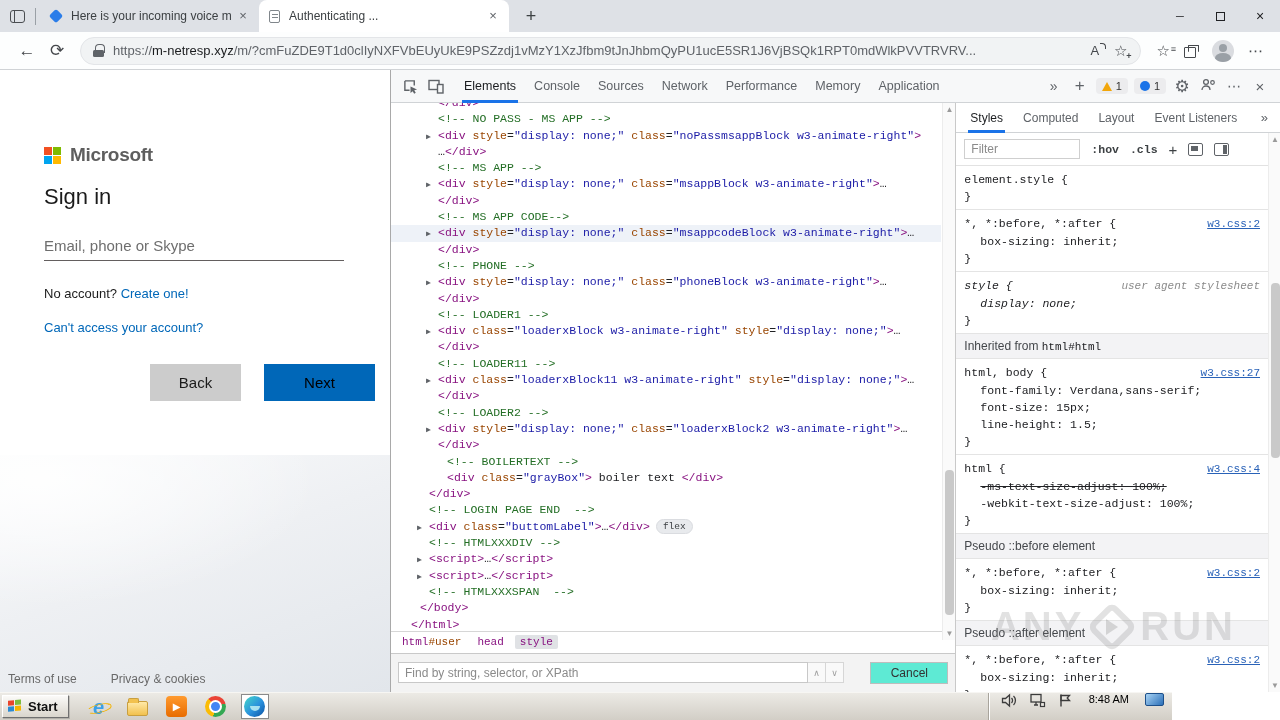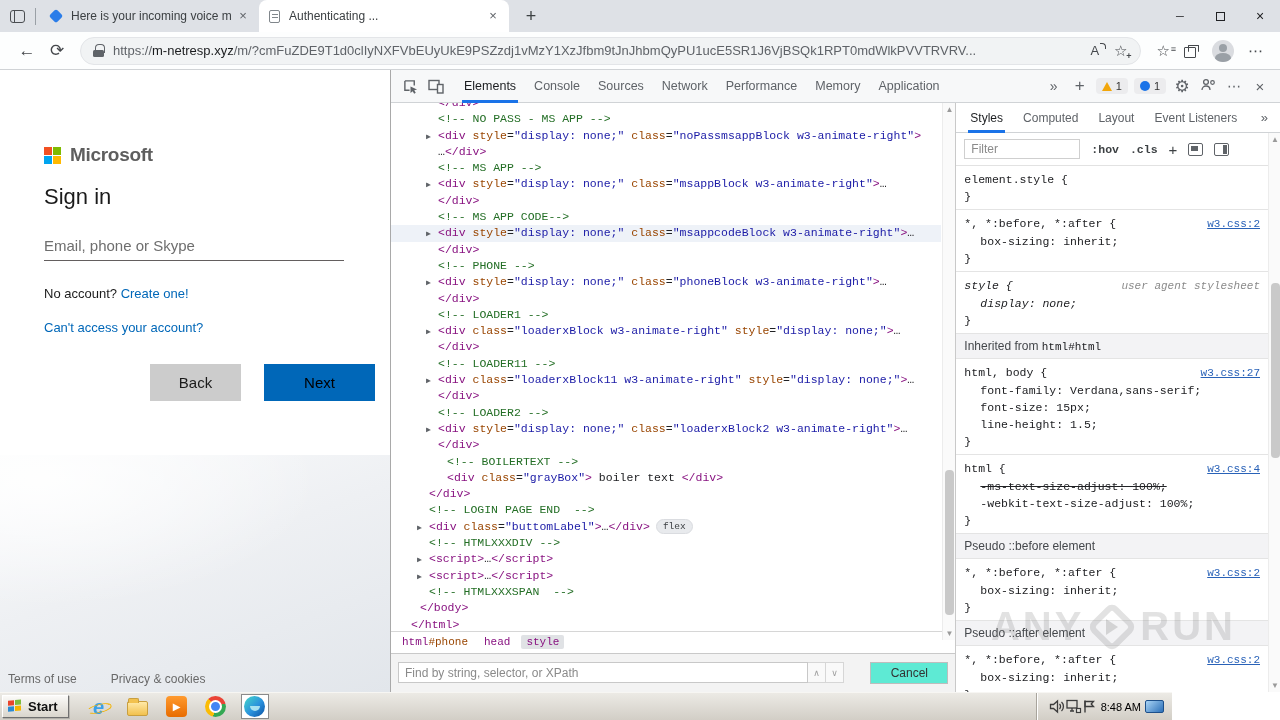--- a/index.html
+++ b/index.html
@@ -157,21 +157,21 @@
   .icon-internet-explorer .ie-e{font-size:20px;font-weight:700;font-style:italic;color:#3aa0e8;line-height:1;}
   .icon-internet-explorer::after{content:"";position:absolute;left:-1px;top:8px;width:23px;height:7px;border:1.8px solid #f4b400;border-radius:50%;border-left-color:transparent;transform:rotate(-14deg);}
   .icon-file-explorer{background:linear-gradient(#ffe9a8,#f2c14e);border:1px solid #c99f3f;border-radius:2px;height:15px;margin-top:4px;}
   .icon-file-explorer::before{content:"";position:absolute;left:0;top:-4px;width:9px;height:4px;background:#f2c14e;border:1px solid #c99f3f;border-bottom:none;border-radius:2px 2px 0 0;}
   .icon-media-player{background:linear-gradient(#ff9a2e,#e86c00);border-radius:4px;}
   .icon-media-player .mp-play{color:#fff;font-size:10px;line-height:1;}
   .icon-chrome{border-radius:50%;background:conic-gradient(from -45deg,#ea4335 0 33%,#34a853 0 66%,#fbbc05 0 100%);}
   .icon-chrome::after{content:"";width:9px;height:9px;border-radius:50%;background:#4285f4;border:2px solid #fff;}
   .icon-edge{border-radius:50%;background:linear-gradient(135deg,#45d8c9 0%,#2a91dd 55%,#0b50a0 100%);}
   .icon-edge::after{content:"";width:10px;height:5px;border-radius:0 0 10px 10px;background:#bdeef4;opacity:.85;margin-top:4px;}
-  .tray{margin-left:auto;height:28px;display:flex;align-items:center;gap:0;padding:0 8px 0 12px;
+  .tray{margin-left:auto;height:28px;display:flex;gap:12px;padding:0 8px 0 12px;
     border-left:1px solid #a8a49c;box-shadow:inset 1px 0 0 #ffffff;}
   .tray svg{display:block;}
   .clock{font-size:11px;color:#000;margin:0 4px;}
   .vm-icon{width:19px;height:13px;background:linear-gradient(135deg,#a9d4f5,#2b6fb8);border:1px solid #1c4f8a;border-radius:2px;}
   
   .wm{position:absolute;right:44px;top:604px;display:flex;align-items:center;gap:10px;font-size:40px;font-weight:700;
     color:rgba(110,110,110,0.20);letter-spacing:3px;pointer-events:none;z-index:5;}
   .wm-play{width:36px;height:36px;border:6px solid rgba(110,110,110,0.20);border-radius:8px;transform:rotate(45deg);position:relative;flex:none;}
   .wm-play::after{content:"";position:absolute;left:50%;top:50%;transform:translate(-50%,-50%) rotate(-45deg);
     border-left:12px solid rgba(110,110,110,0.24);border-top:8px solid transparent;border-bottom:8px solid transparent;}
@@ -339,21 +339,21 @@
           <div class="cl" style="padding-left: 38px;"><span class="tk-c">&lt;!-- HTMLXXXSPAN  --&gt;</span></div>
           <div class="cl" style="padding-left: 29px;"><span class="tk-t">&lt;/body&gt;</span></div>
           <div class="cl" style="padding-left: 20px;"><span class="tk-t">&lt;/html&gt;</span></div>
         </div>
       <div class="tree-sb">
         <span class="sb-arrow" style="top:2px">▲</span>
         <span class="sb-thumb"></span>
         <span class="sb-arrow" style="bottom:2px">▼</span>
       </div>
       <div class="crumbs" id="crumbs">
-          <span class="crumb"><span class="cr-tag">html</span><span class="cr-id">#phone</span></span>
+          <span class="crumb"><span class="cr-tag">html</span><span class="cr-id">#user</span></span>
           <span class="crumb"><span class="cr-tag">head</span></span>
           <span class="crumb sel"><span class="cr-tag">style</span></span>
         </div>
       <div class="findbar">
         <input class="find-input" type="text" placeholder="Find by string, selector, or XPath" style="">
         <span class="find-nav">
             <span>∧</span>
           </span>
         <span class="find-nav">
             <span>∨</span>

